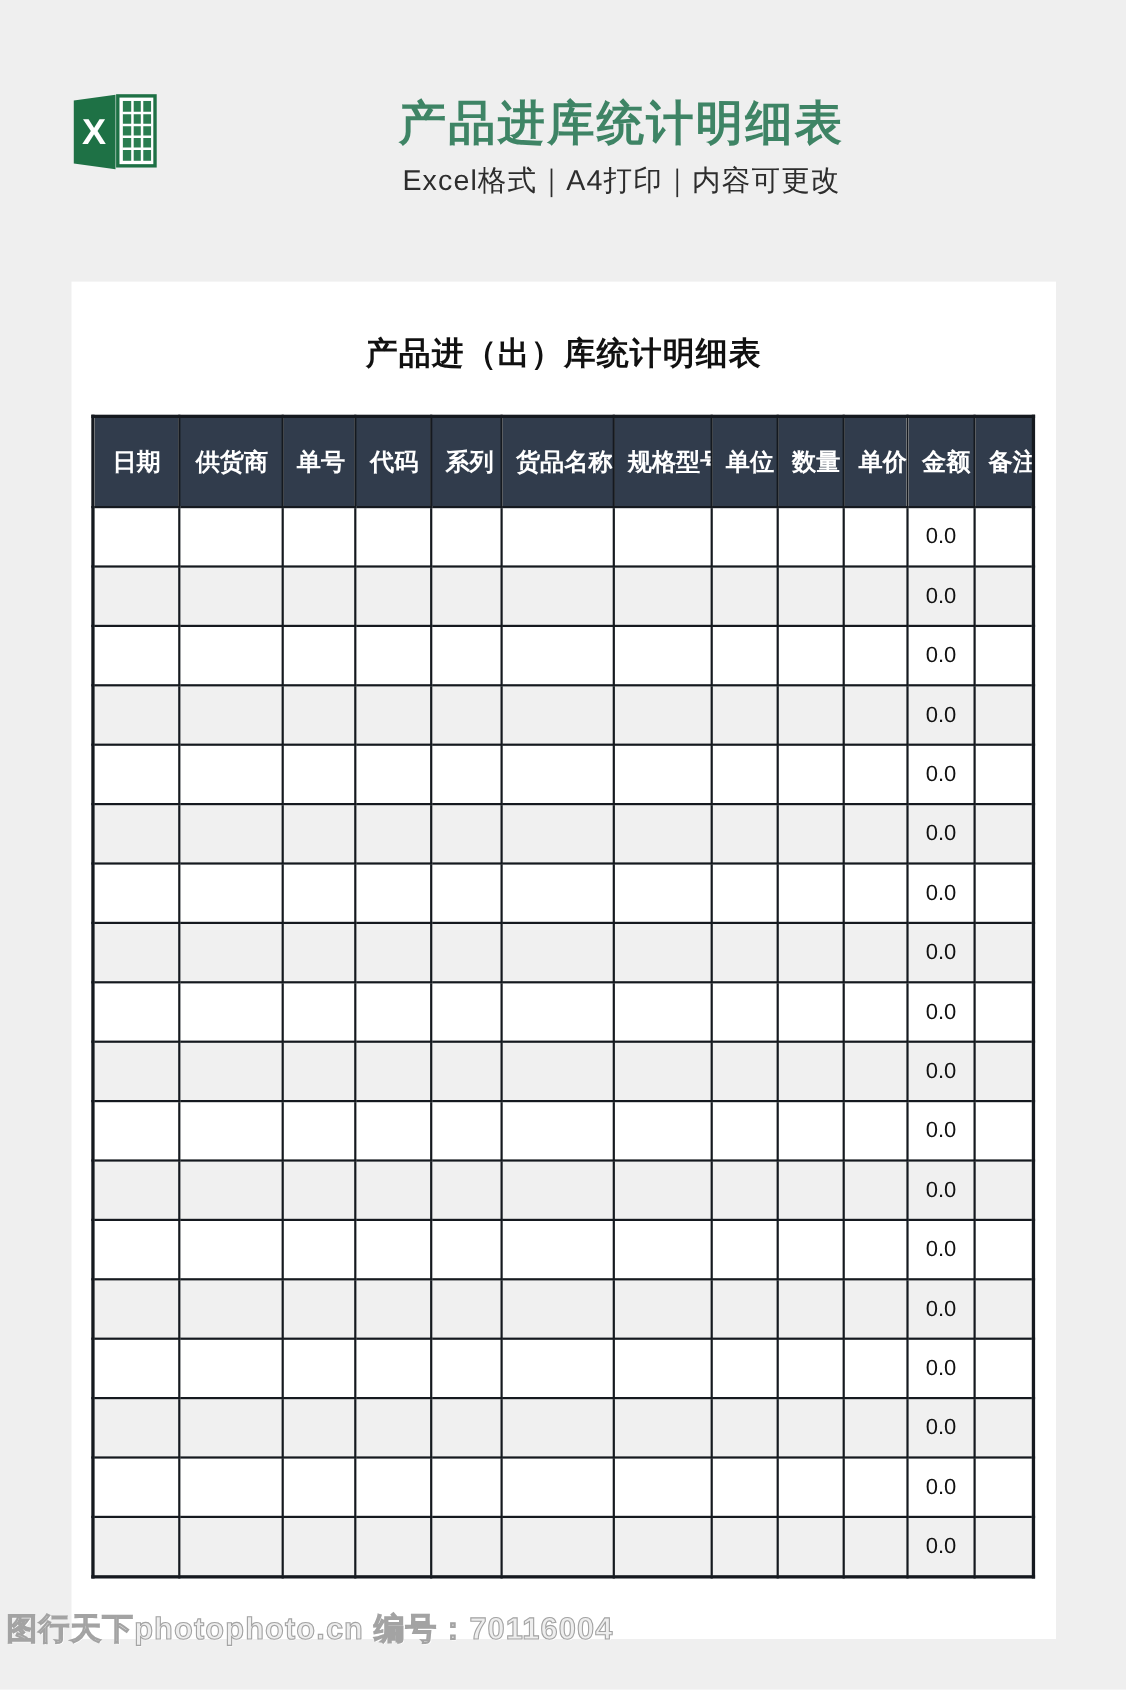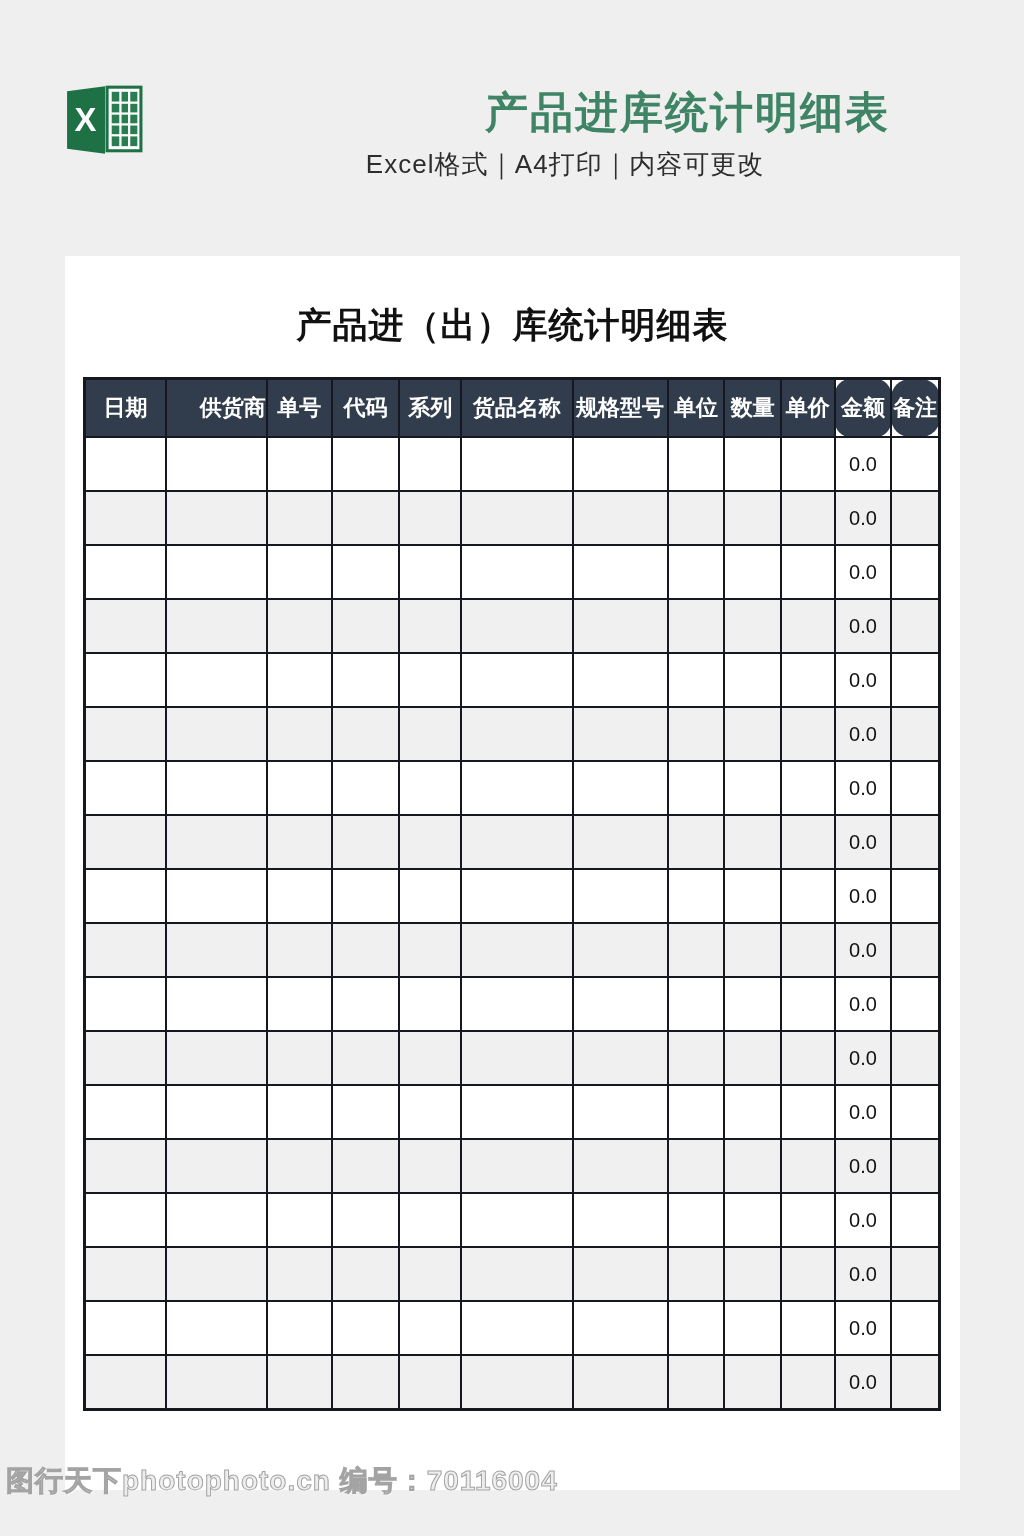--- a/index.html
+++ b/index.html
@@ -7,43 +7,43 @@
     position:relative;width:1024px;height:1536px;overflow:hidden;
     background:#efefef;
     font-family:"Liberation Sans","DejaVu Sans",sans-serif;
   }
   
   .app-header{position:absolute;left:0;top:0;width:1024px;height:230px;}
   .excel-icon{position:absolute;left:64px;top:84px;width:80px;height:72px;}
   .title-block{position:absolute;left:240px;top:88px;width:650px;text-align:center;}
   .page-title{
     margin:0;font-size:43px;font-weight:bold;color:#3e8465;
-    letter-spacing:2px;line-height:1.15;text-align:right;
+    letter-spacing:2px;line-height:1.15;
   }
   .page-subtitle{
     margin-top:10px;font-size:26px;color:#2d2d2d;letter-spacing:1px;
   }
   
   .card{
     position:absolute;left:65px;top:256px;width:895px;height:1234px;
     background:#ffffff;
   }
   .sheet-title{
     margin:0;position:absolute;left:0;top:46px;width:895px;
-    text-align:center;font-size:35px;font-weight:bold;color:#111111;
+    text-align:center;font-size:29px;font-weight:bold;color:#111111;
     letter-spacing:1px;
   }
   table.inv{
     position:absolute;left:18px;top:121px;width:858px;
     border-collapse:collapse;table-layout:fixed;
     border:3px solid #15191f;
   }
   table.inv th{
     background:#313c4c;color:#ffffff;
-    height:56px;padding:0;border:2px solid #15191f;
+    height:56px;padding:12px;border:2px solid #15191f;
     font-size:22px;font-weight:bold;text-align:center;
     white-space:nowrap;overflow:hidden;
   }
   table.inv td{
     height:52px;padding:0;border:2px solid #15191f;
     background:#ffffff;font-size:20px;color:#111111;text-align:center;
   }
   table.inv tbody tr:nth-child(even) td{background:#f0f0f0;}
   
   .watermark{
@@ -93,22 +93,22 @@
             <th style="width: 9.5%;">日期</th>
             <th style="width: 11.9%; text-align: right;">供货商</th>
             <th style="width: 7.6%;">单号</th>
             <th style="width: 7.9%;">代码</th>
             <th style="width: 7.2%;">系列</th>
             <th style="width: 13.2%;">货品名称</th>
             <th style="width: 11.2%; margin-left: 40px;">规格型号</th>
             <th style="width: 6.6%;">单位</th>
             <th style="width: 6.6%;">数量</th>
             <th style="width: 6.2%;">单价</th>
-            <th style="width: 6.6%; border-radius: 15px;">金额</th>
-            <th style="width: 5.5%; border-radius: 19px;">备注</th>
+            <th style="width: 6.6%;">金额</th>
+            <th style="width: 5.5%;">备注</th>
           </tr>
       </thead>
       <tbody>
           <tr>
             <td></td>
             <td></td>
             <td></td>
             <td></td>
             <td></td>
             <td></td>

